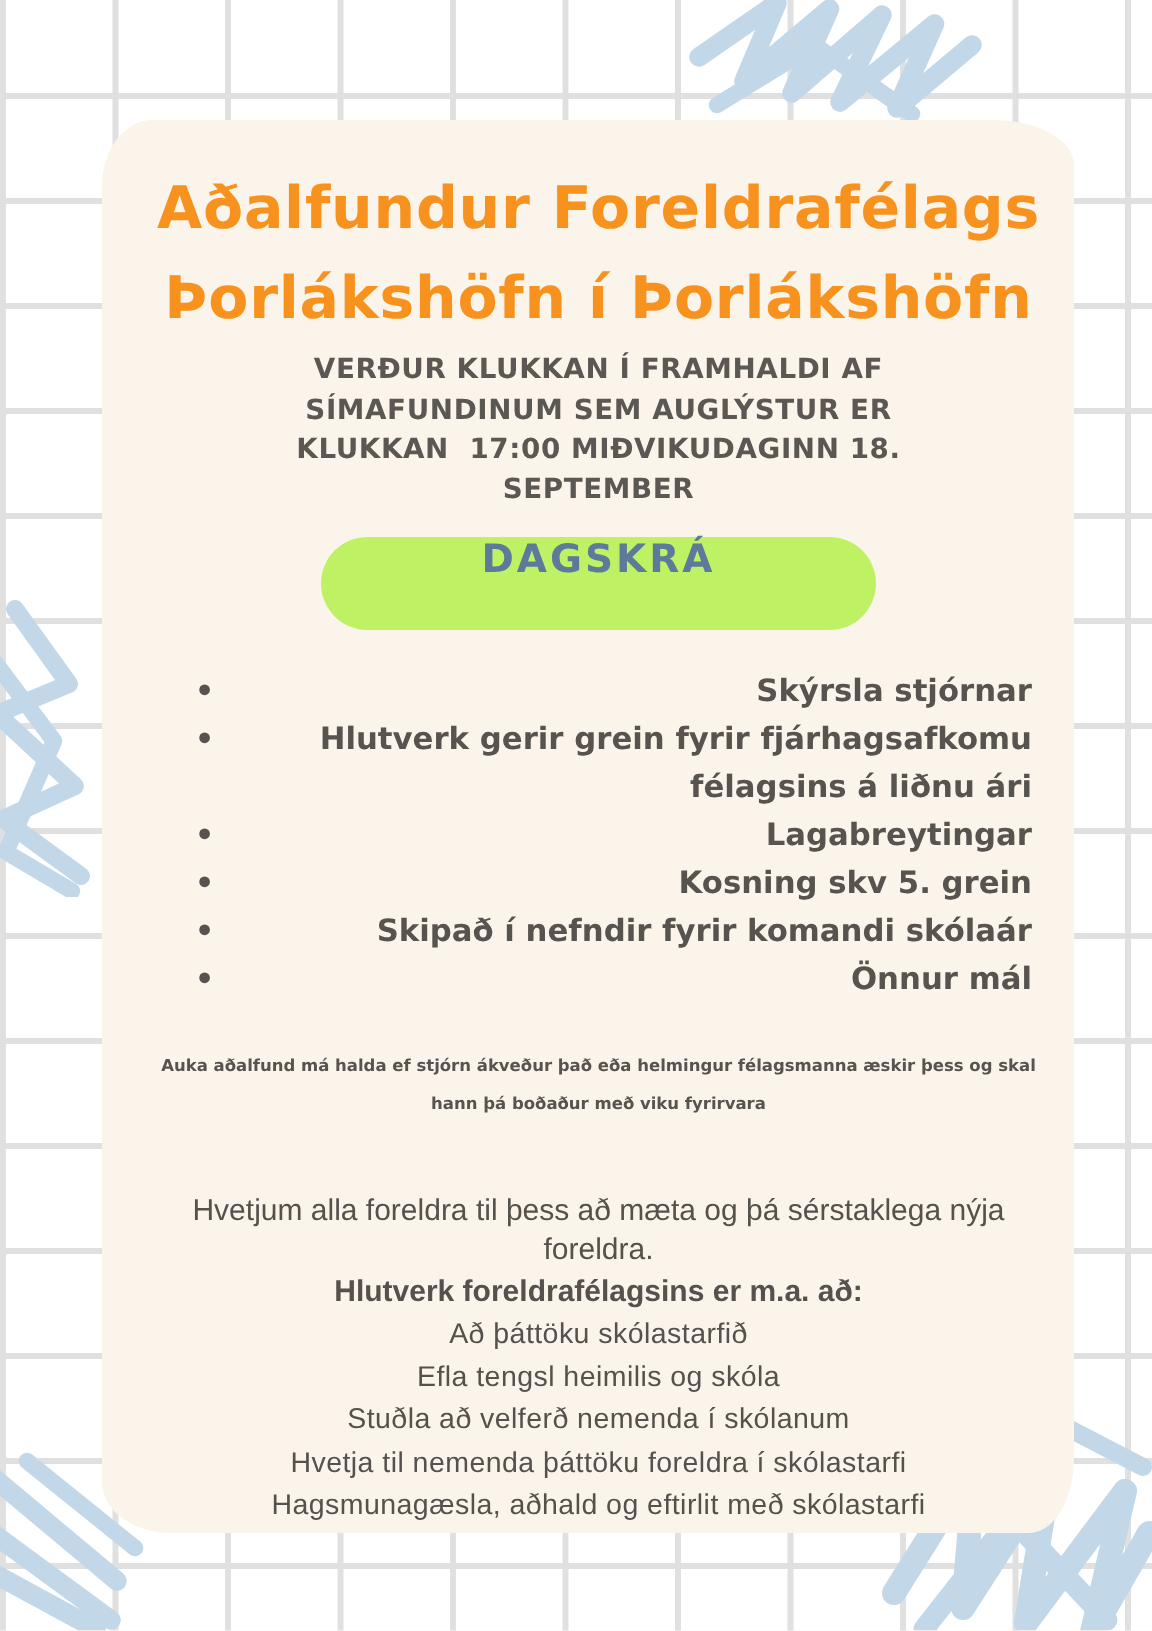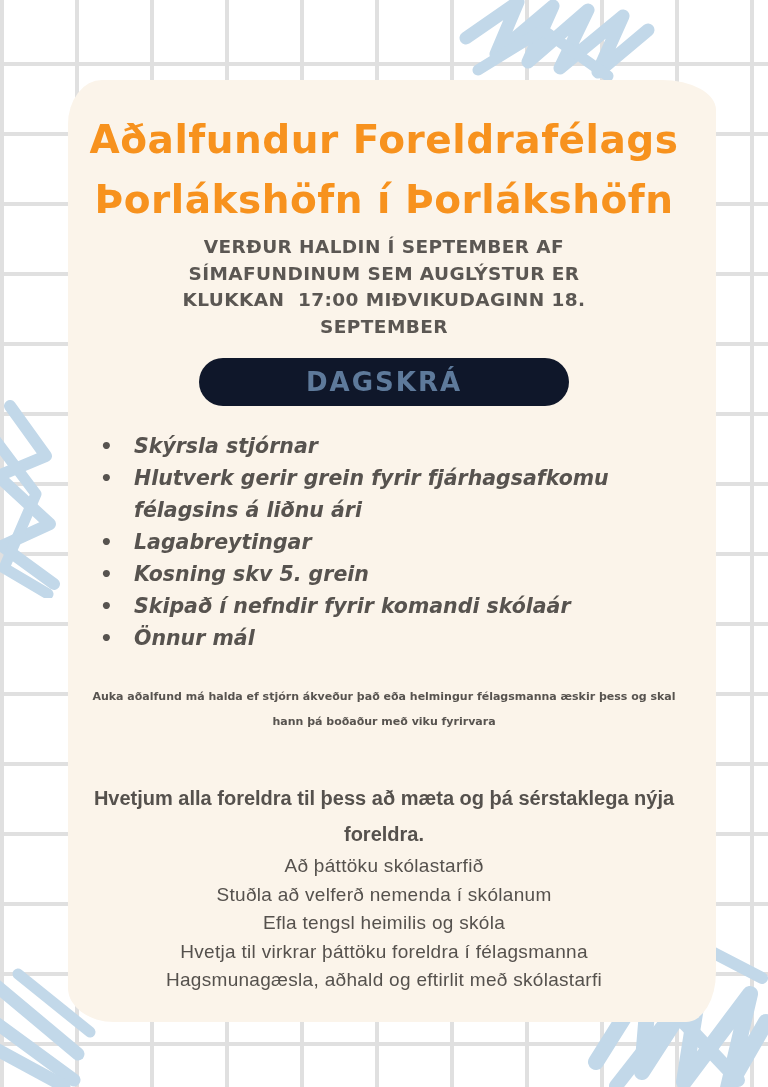--- a/index.html
+++ b/index.html
@@ -22,21 +22,21 @@
   .panel {
     position: absolute;
     z-index: 2;
     left: 68px;
     top: 80px;
     width: 648px;
     height: 942px;
     background: #fbf4ea;
     border-radius: 34px 54px 30px 46px / 44px 30px 50px 34px;
     box-sizing: border-box;
-    padding: 30px 22px 0 6px;
+    padding: 30px 22px 0 36px;
     text-align: center;
     color: #56524e;
   }
 
   .title {
     color: #f7921e;
     font-weight: 700;
     font-size: 39px;
     line-height: 60px;
     letter-spacing: 0.5px;
@@ -48,65 +48,65 @@
     font-size: 18.5px;
     line-height: 26.5px;
     letter-spacing: 0.4px;
     color: #5b5753;
   }
   .subtitle div { white-space: pre-wrap; }
 
   .pill {
     margin: 18px auto 0 auto;
     width: 370px;
-    height: 48px;
-    background: #0f172a;
+    height: 62px;
+    background: #bef264;
     border-radius: 31px;
     display: flex;
-    align-items: center;
+    align-items: flex-start;
     justify-content: center;
   }
   .pill span {
     color: #5e7a9b;
     font-weight: 700;
     font-size: 26px;
     letter-spacing: 2px;
   }
 
   .agenda {
     list-style: none;
     margin: 24px 0 0 0;
     padding: 0 6px 0 26px;
     font-weight: 700;
     font-size: 20.5px;
     line-height: 32px;
     color: #57534f;
   }
   .agenda li { display: flex; align-items: flex-start; }
   .agenda .dot { width: 34px; flex: 0 0 34px; text-align: left; font-size: 20px; }
-  .agenda .txt { flex: 1 1 auto; text-align: left; font-style: italic; }
+  .agenda .txt { flex: 1 1 auto; text-align: right; }
 
   .note {
     margin: 30px auto 0 auto;
     max-width: 592px;
     font-weight: 700;
     font-size: 11px;
     line-height: 25px;
     color: #57534f;
   }
 
   .closing {
     margin-top: 46px;
     font-family: "Liberation Sans", sans-serif;
     color: #55514d;
   }
   .closing .encourage {
-    font-weight: 700;
+    font-weight: 400;
     font-size: 20px;
-    line-height: 36px;
+    line-height: 26px;
     max-width: 618px;
     margin: 0 auto;
   }
   .closing .roles-heading {
     font-weight: 700;
     font-size: 20px;
     line-height: 30px;
   }
   .closing .roles {
     font-weight: 400;
@@ -142,21 +142,21 @@
 </svg>
 
 <div class="panel">
 
   <div class="title">
     <div>Aðalfundur Foreldrafélags</div>
     <div>Þorlákshöfn í Þorlákshöfn</div>
   </div>
 
   <div class="subtitle">
-    <div>VERÐUR HALDIN Í SEPTEMBER AF</div>
+    <div>VERÐUR KLUKKAN Í FRAMHALDI AF</div>
     <div>SÍMAFUNDINUM SEM AUGLÝSTUR ER</div>
     <div>KLUKKAN  17:00 MIÐVIKUDAGINN 18.</div>
     <div>SEPTEMBER</div>
   </div>
 
   <div class="pill">
     <span>DAGSKRÁ</span>
   </div>
 
   <ul class="agenda">
@@ -183,22 +183,23 @@
     <li>
       <span class="dot">•</span>
       <span class="txt">Önnur mál</span>
     </li>
   </ul>
 
   <div class="note">Auka aðalfund má halda ef stjórn ákveður það eða helmingur félagsmanna æskir þess og skal hann þá boðaður með viku fyrirvara</div>
 
   <div class="closing">
     <div class="encourage">Hvetjum alla foreldra til þess að mæta og þá sérstaklega nýja foreldra.</div>
+    <div class="roles-heading">Hlutverk foreldrafélagsins er m.a. að:</div>
     <div class="roles">
       <div>Að þáttöku skólastarfið</div>
+      <div>Efla tengsl heimilis og skóla</div>
       <div>Stuðla að velferð nemenda í skólanum</div>
-      <div>Efla tengsl heimilis og skóla</div>
-      <div>Hvetja til virkrar þáttöku foreldra í félagsmanna</div>
+      <div>Hvetja til nemenda þáttöku foreldra í skólastarfi</div>
       <div>Hagsmunagæsla, aðhald og eftirlit með skólastarfi</div>
     </div>
   </div>
 
 </div>
 
 </body></html>

